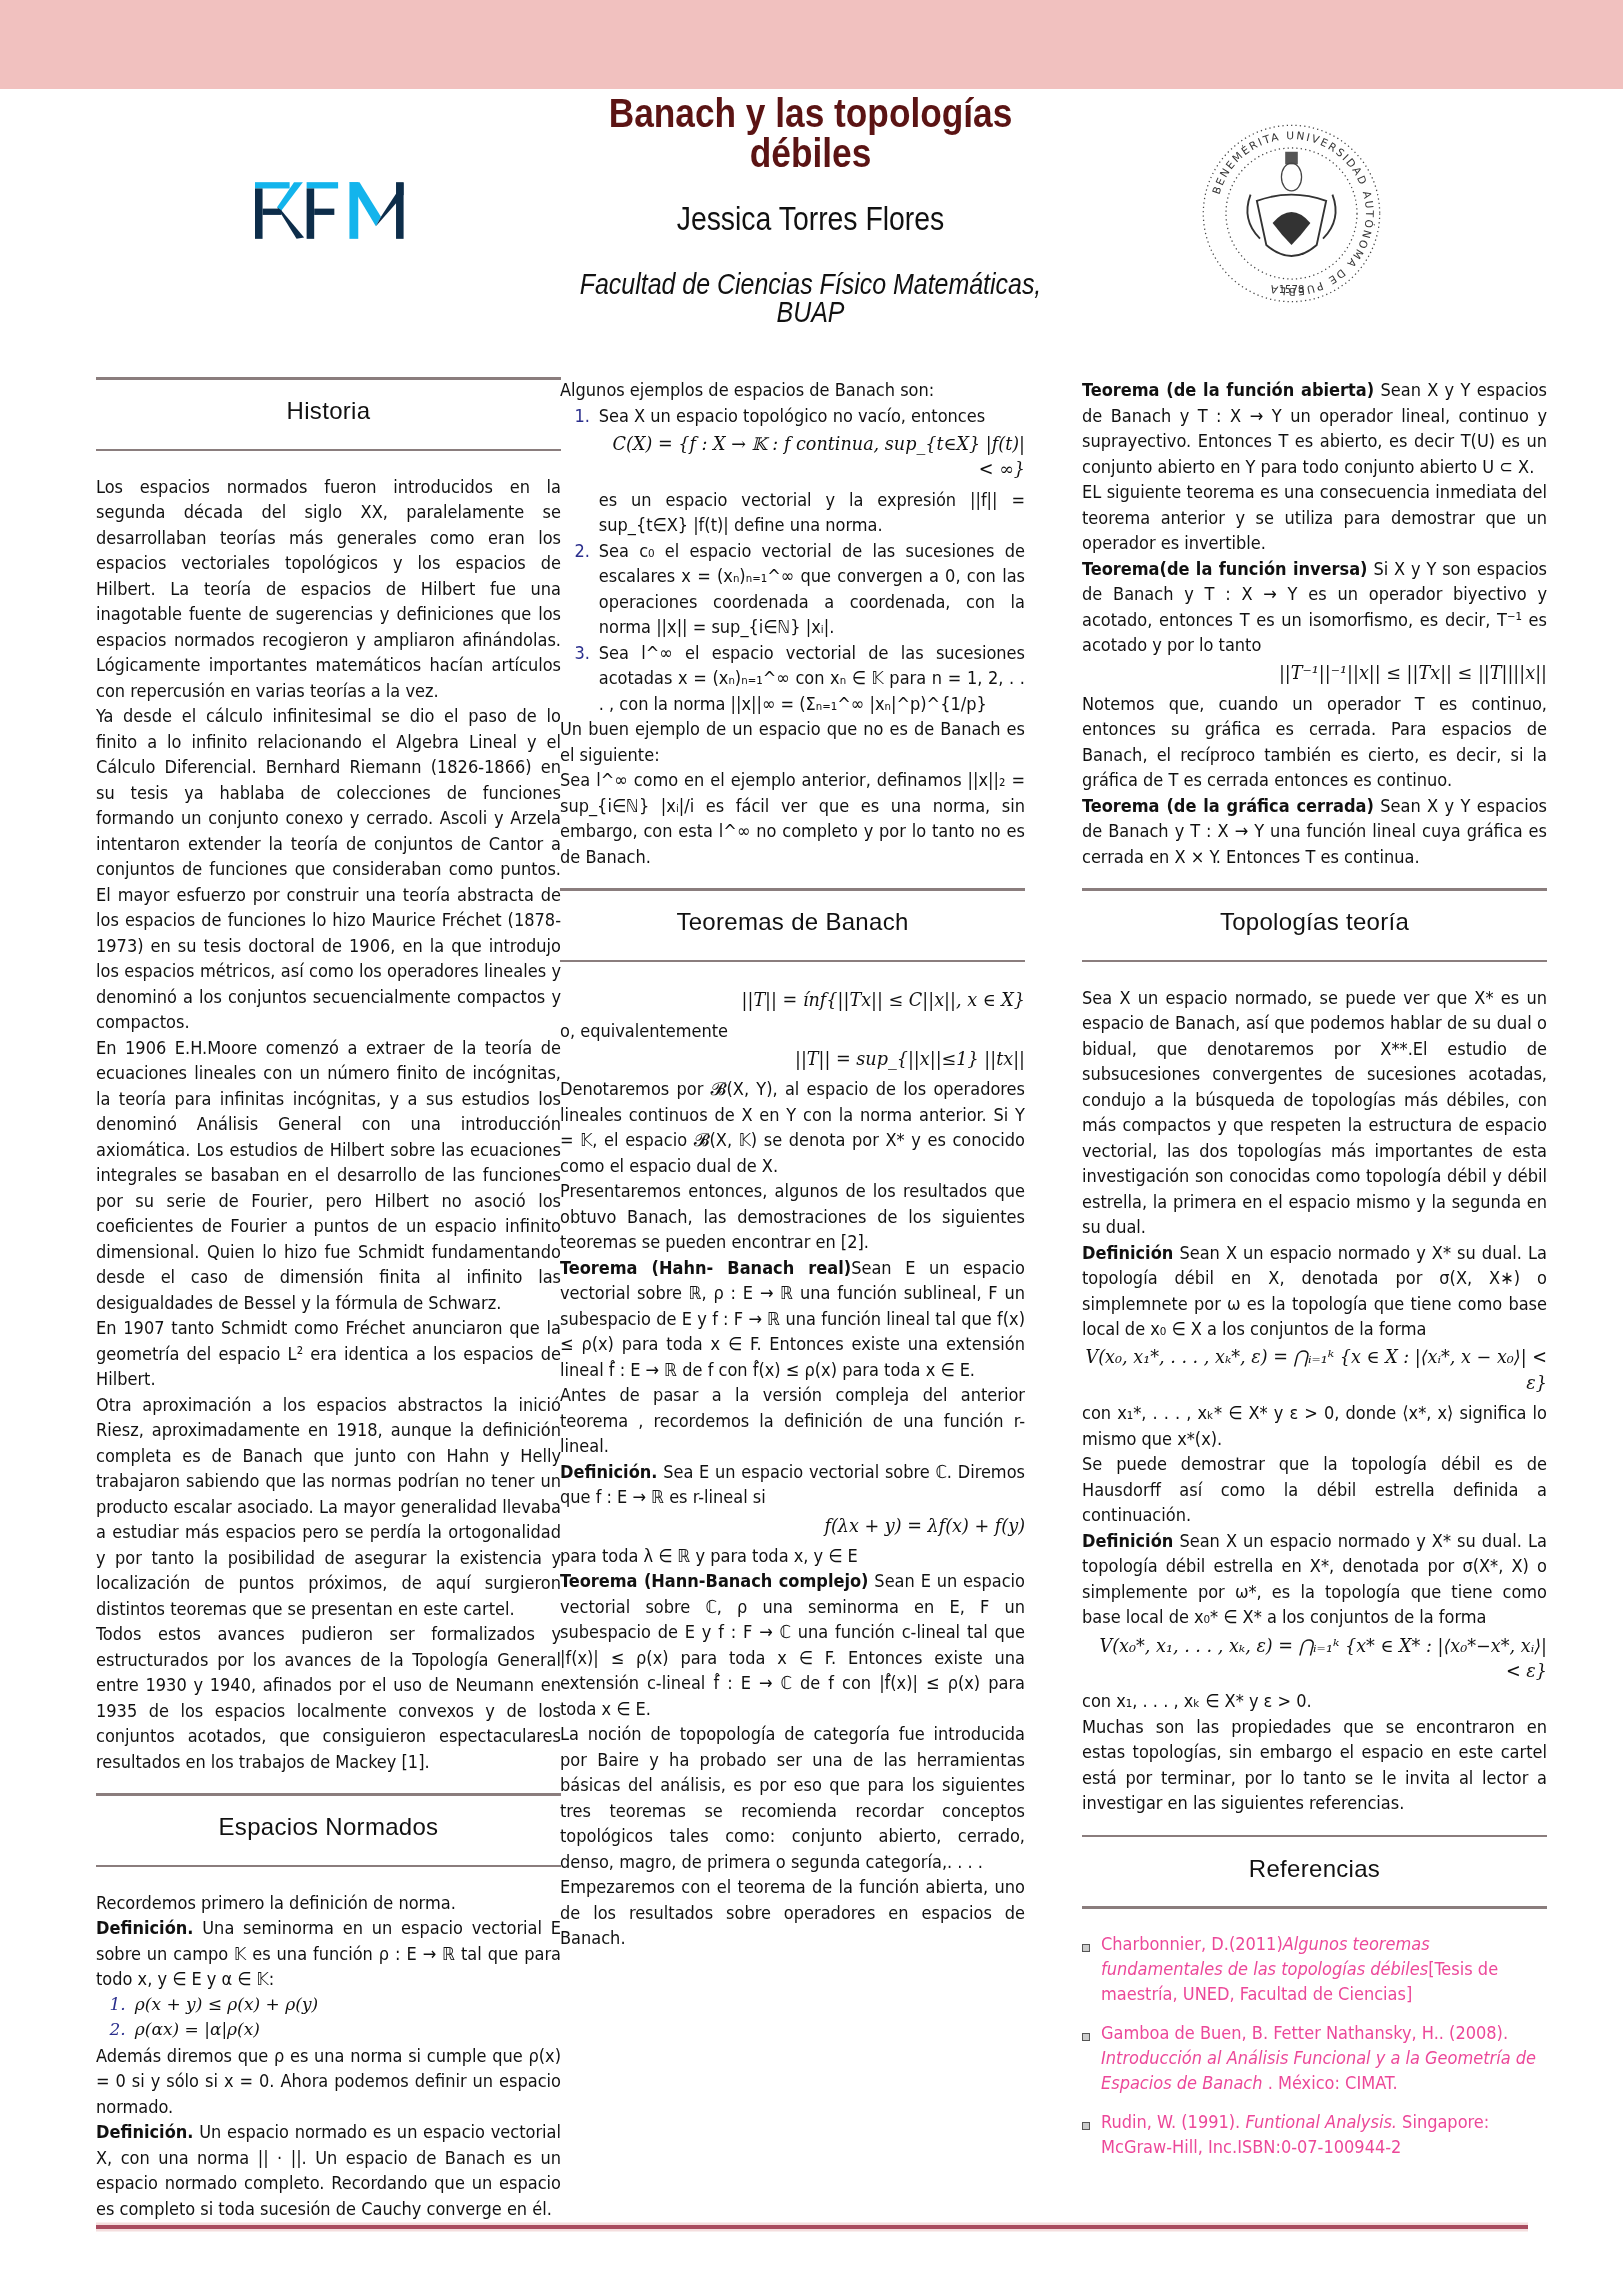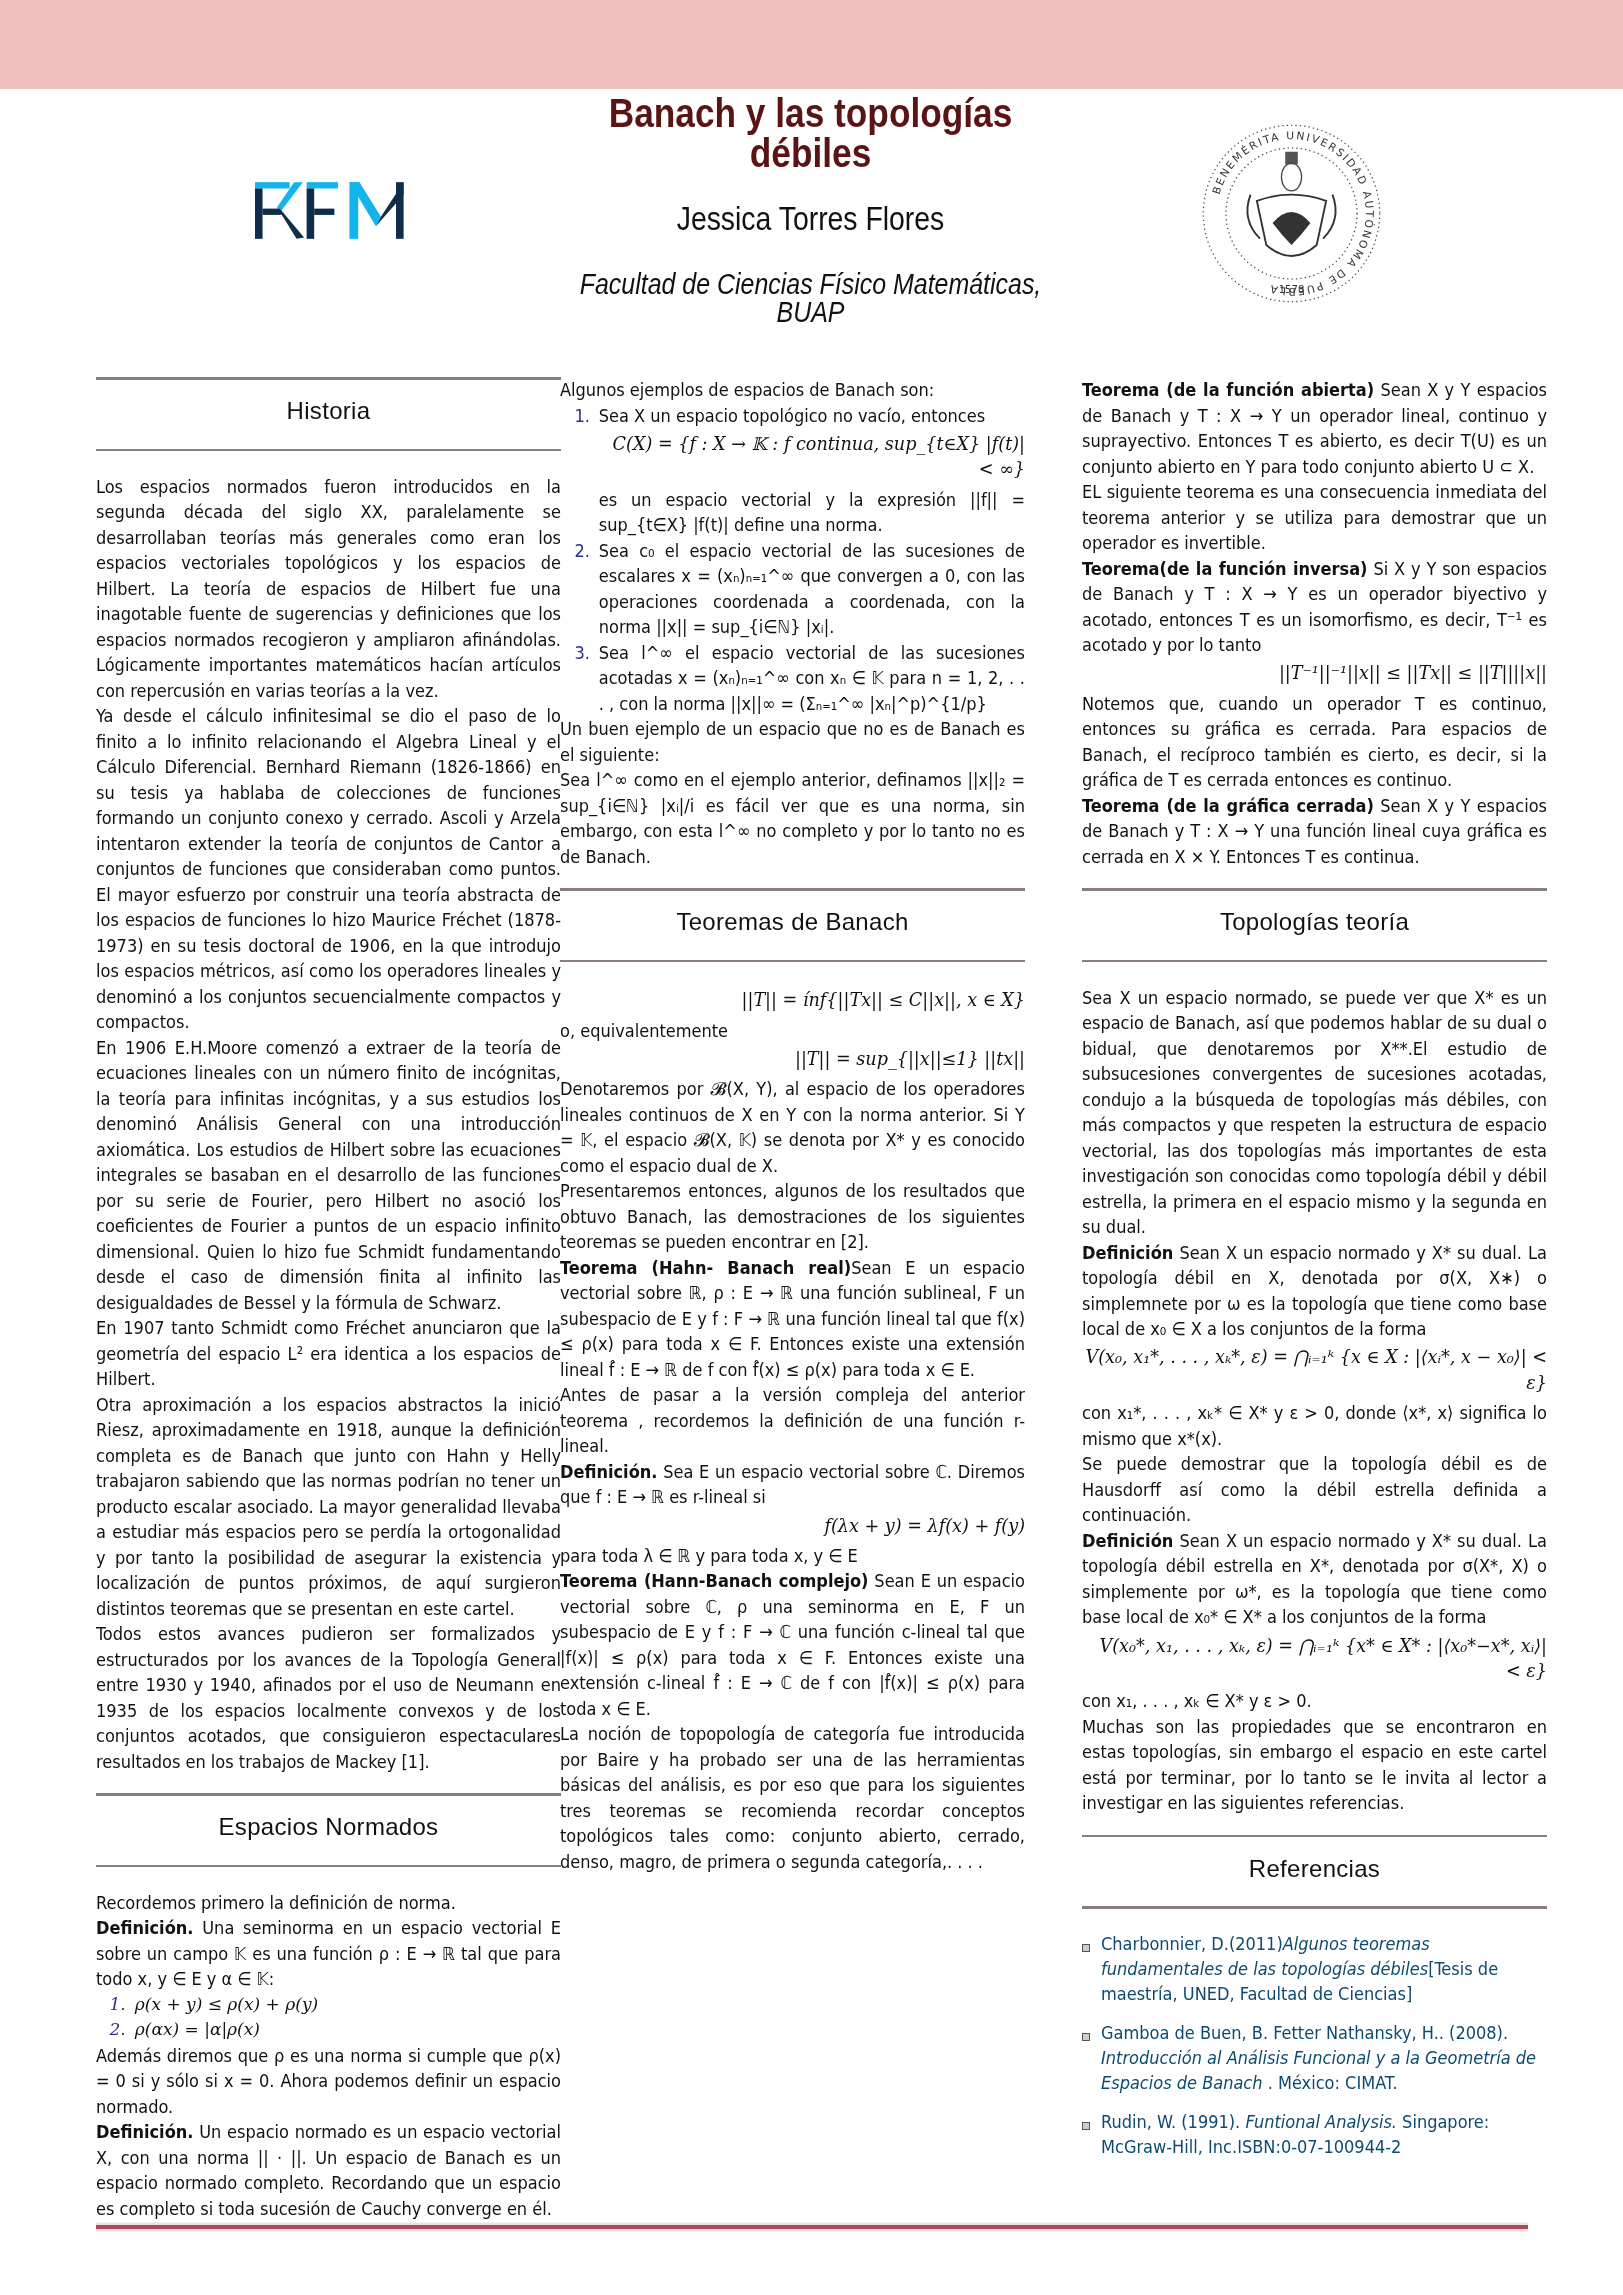--- a/index.html
+++ b/index.html
@@ -30,21 +30,21 @@
   .sec-head h2 { margin: 0; position: absolute; left: 0; right: 0; top: 21.4px; text-align: center;
     font-family: "Liberation Sans", sans-serif; font-weight: normal; font-size: 24px; letter-spacing: 0.3px; }
   .sec-gap { height: 22.6px; }
   p { margin: 0; }
   b { font-weight: bold; }
   .math { font-family: "DejaVu Serif", serif; font-style: italic; font-size: 17px; }
   .disp { text-align: right; font-family: "DejaVu Serif", serif; font-style: italic; margin: 3.8px 0; font-size: 17.6px; }
   ol { margin: 0; padding-left: 35px; }
   ol li { padding-left: 3.8px; }
   ol li::marker { color: #2a2e8c; }
-  .refs { list-style: none; margin: 0; padding: 0; color: #0c4a6e; }
+  .refs { list-style: none; margin: 0; padding: 0; color: #ec4899; }
   .refs li { position: relative; padding-left: 19px; margin-bottom: 14px; line-height: 25px; text-align: left; }
   .refs li .bullet { position: absolute; left: 0; top: 12.6px; width: 5.7px; height: 6.3px; border: 0.6px solid #555; background: #ccc; }
   .refs i { font-style: italic; }
   .bottom-rule { position: absolute; left: 96px; width: 1432px; top: 2225px; height: 3.8px; background: #a84c5f;
     box-shadow: 0 -2.5px 0 #f4dede, 0 2.5px 0 #f4dede; }
 </style>
 </head>
 <body>
 
 <div class="topband"></div>
@@ -149,20 +149,21 @@
   <div class="disp">||T|| = sup_{||x||≤1} ||tx||</div>
   <p>Denotaremos por 𝓑(X, Y), al espacio de los operadores lineales continuos de X en Y con la norma anterior. Si Y = 𝕂, el espacio 𝓑(X, 𝕂) se denota por X* y es conocido como el espacio dual de X.</p>
   <p>Presentaremos entonces, algunos de los resultados que obtuvo Banach, las demostraciones de los siguientes teoremas se pueden encontrar en [2].</p>
   <p><b>Teorema (Hahn- Banach real)</b><span>Sean E un espacio vectorial sobre ℝ, ρ : E → ℝ una función sublineal, F un subespacio de E y f : F → ℝ una función lineal tal que f(x) ≤ ρ(x) para toda x ∈ F. Entonces existe una extensión lineal f̂ : E → ℝ de f con f̂(x) ≤ ρ(x) para toda x ∈ E.</span></p>
   <p>Antes de pasar a la versión compleja del anterior teorema , recordemos la definición de una función r-lineal.</p>
   <p><b>Definición.</b> <span>Sea E un espacio vectorial sobre ℂ. Diremos que f : E → ℝ es r-lineal si</span></p>
   <div class="disp">f(λx + y) = λf(x) + f(y)</div>
   <p>para toda λ ∈ ℝ y para toda x, y ∈ E</p>
   <p><b>Teorema (Hann-Banach complejo)</b> <span>Sean E un espacio vectorial sobre ℂ, ρ una seminorma en E, F un subespacio de E y f : F → ℂ una función c-lineal tal que |f(x)| ≤ ρ(x) para toda x ∈ F. Entonces existe una extensión c-lineal f̂ : E → ℂ de f con |f̂(x)| ≤ ρ(x) para toda x ∈ E.</span></p>
   <p>La noción de topopología de categoría fue introducida por Baire y ha probado ser una de las herramientas básicas del análisis, es por eso que para los siguientes tres teoremas se recomienda recordar conceptos topológicos tales como: conjunto abierto, cerrado, denso, magro, de primera o segunda categoría,. . . .</p>
+  <p>Empezaremos con el teorema de la función abierta, uno de los resultados sobre operadores en espacios de Banach.</p>
 </div>
 
 <div class="col c3" style="top:377px;">
   <p><b>Teorema (de la función abierta)</b> <span>Sean X y Y espacios de Banach y T : X → Y un operador lineal, continuo y suprayectivo. Entonces T es abierto, es decir T(U) es un conjunto abierto en Y para todo conjunto abierto U ⊂ X.</span></p>
   <p>EL siguiente teorema es una consecuencia inmediata del teorema anterior y se utiliza para demostrar que un operador es invertible.</p>
   <p><b>Teorema(de la función inversa)</b> <span>Si X y Y son espacios de Banach y T : X → Y es un operador biyectivo y acotado, entonces T es un isomorfismo, es decir, T⁻¹ es acotado y por lo tanto</span></p>
   <div class="disp">||T⁻¹||⁻¹||x|| ≤ ||Tx|| ≤ ||T||||x||</div>
   <p>Notemos que, cuando un operador T es continuo, entonces su gráfica es cerrada. Para espacios de Banach, el recíproco también es cierto, es decir, si la gráfica de T es cerrada entonces es continuo.</p>
   <p><b>Teorema (de la gráfica cerrada)</b> <span>Sean X y Y espacios de Banach y T : X → Y una función lineal cuya gráfica es cerrada en X × Y. Entonces T es continua.</span></p>
 

